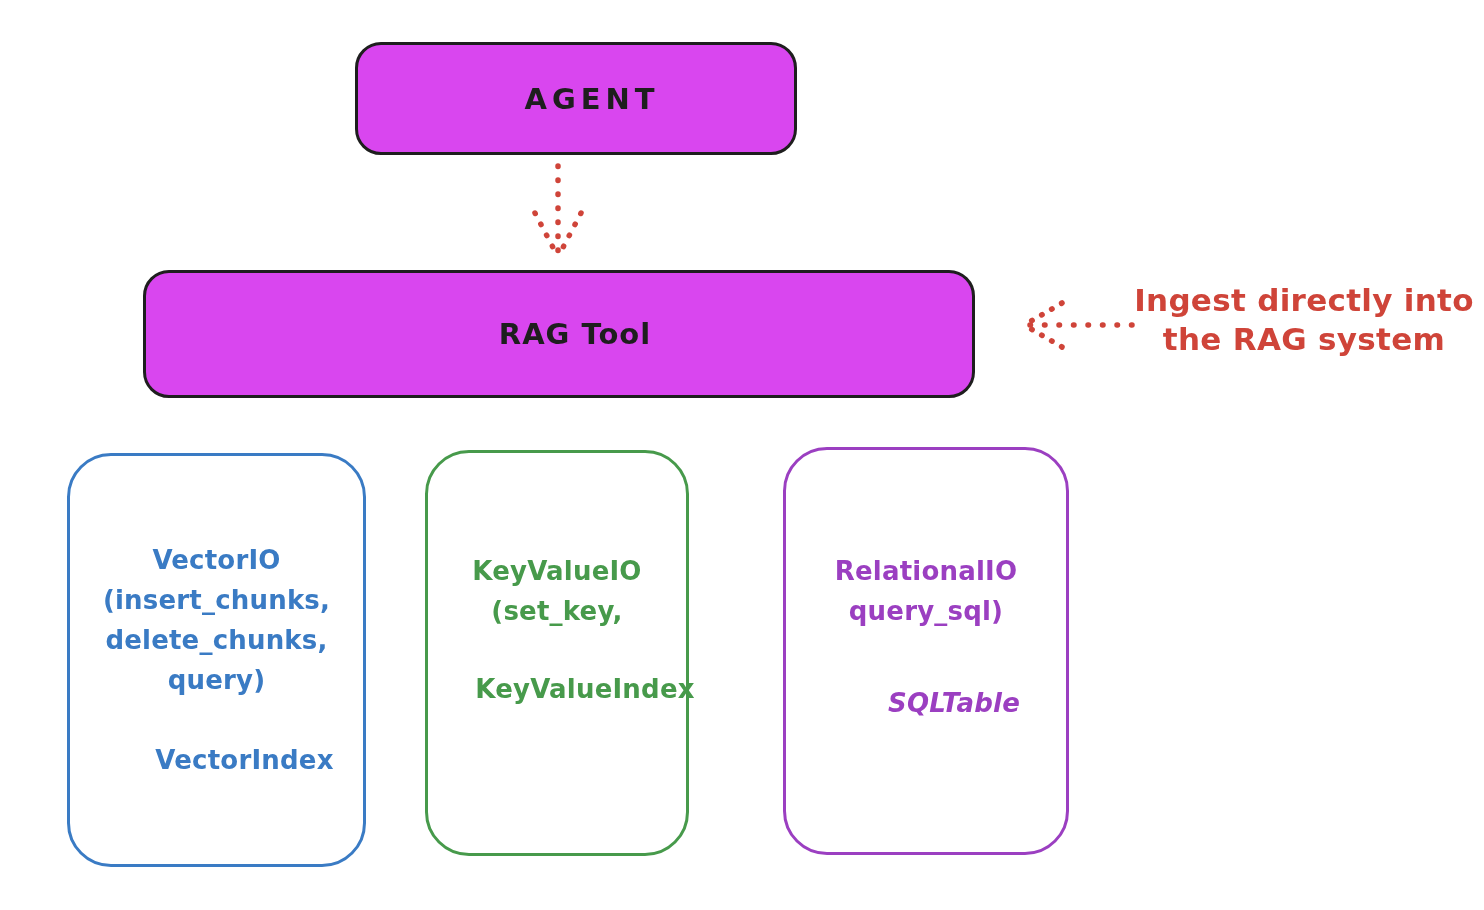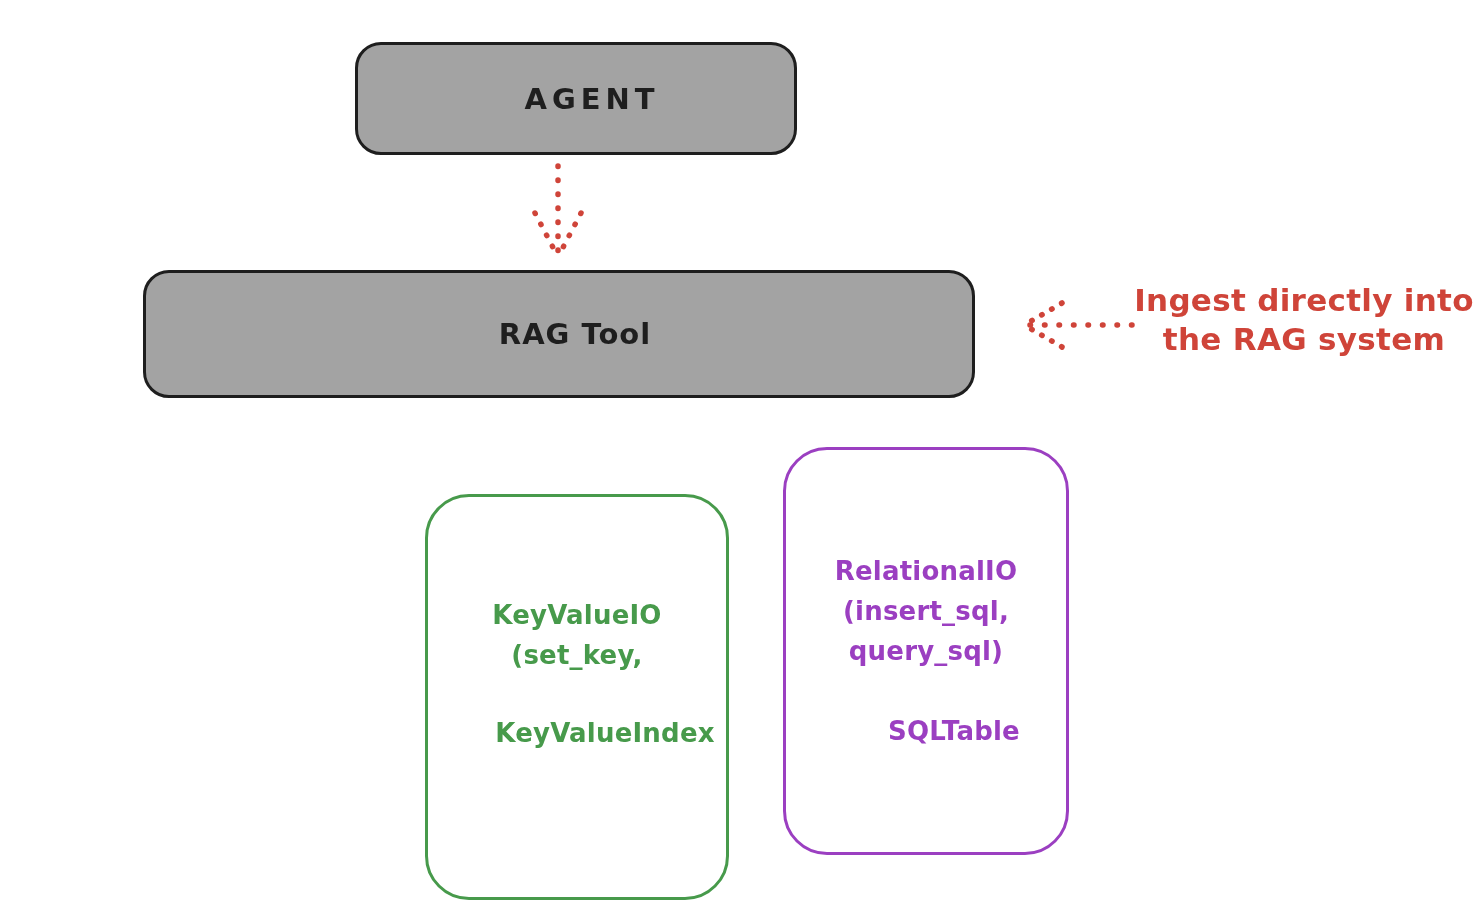--- a/index.html
+++ b/index.html
@@ -19,21 +19,21 @@
 
   
   .sketch-box {
     position: absolute;
     border: 3.5px solid var(--c, #1e1e1e);
     border-radius: 26px;
     display: flex;
     align-items: center;
     justify-content: center;
     box-sizing: border-box;
-    background: #a3a3a3;
+    background: #d946ef;
     padding-left: 32px;
   }
   .sketch-box .box-label {
     font-size: 29px;
     font-weight: bold;
     color: var(--c, #1e1e1e);
   }
   .agent-label { letter-spacing: 5px; }
   .rag-label   { letter-spacing: 1px; }
 
@@ -51,21 +51,21 @@
     line-height: 40px;
     letter-spacing: 0.2px;
   }
   .card .card-lines { width: 100%; }
   .card .index-label { width: 100%; padding-left: 28px; }
   .card-vector     .card-lines { padding-top: 84px; }
   .card-vector     .index-label { margin-top: 40px; }
   .card-keyvalue   .card-lines { padding-top: 98px; }
   .card-keyvalue   .index-label { margin-top: 38px; }
   .card-relational .card-lines { padding-top: 101px; }
-  .card-relational .index-label { margin-top: 40px; }
+  .card-relational .index-label { margin-top: 52px; font-style: italic; }
 
   
   .annotation {
     position: absolute;
     left: 1128px;
     top: 281px;
     width: 352px;
     text-align: center;
     font-size: 31px;
     font-weight: bold;
@@ -105,31 +105,39 @@
       <line x1="50" y1="11" x2="12" y2="33" stroke="currentColor" stroke-width="5.5" stroke-linecap="round" stroke-dasharray="0.5 11"></line>
       <line x1="50" y1="55" x2="12" y2="33" stroke="currentColor" stroke-width="5.5" stroke-linecap="round" stroke-dasharray="0.5 11"></line>
     </svg>
   </div>
 
   <div class="annotation" style="--c: #cf4439;">
     <div>Ingest directly into</div>
     <div>the RAG system</div>
   </div>
 
+  <div class="card card-vector" style="left: 67px; top: 453px; width: 299px; height: 414px; --c: #3a7bc4;">
+    <div class="card-lines">
+      <div>VectorIO</div>
+      <div>(insert_chunks,</div>
+      <div>delete_chunks,</div>
+      <div>query)</div>
+    </div>
+    <div class="index-label">VectorIndex</div>
+  </div>
 
-  <div class="card card-keyvalue" style="left: 425px; top: 450px; width: 304px; height: 406px; margin-top: 44px; --c: #479a4b;">
+  <div class="card card-keyvalue" style="left: 425px; top: 450px; width: 264px; height: 406px; --c: #479a4b;">
     <div class="card-lines">
       <div>KeyValueIO</div>
       <div>(set_key,</div>
     </div>
     <div class="index-label">KeyValueIndex</div>
   </div>
 
   <div class="card card-relational" style="left: 783px; top: 447px; width: 286px; height: 408px; --c: #9b3fc1;">
     <div class="card-lines">
       <div>RelationalIO</div>
-      <div>(insert_sql,</div>
       <div>query_sql)</div>
     </div>
     <div class="index-label">SQLTable</div>
   </div>
 
 </div>
 
 </body></html>

